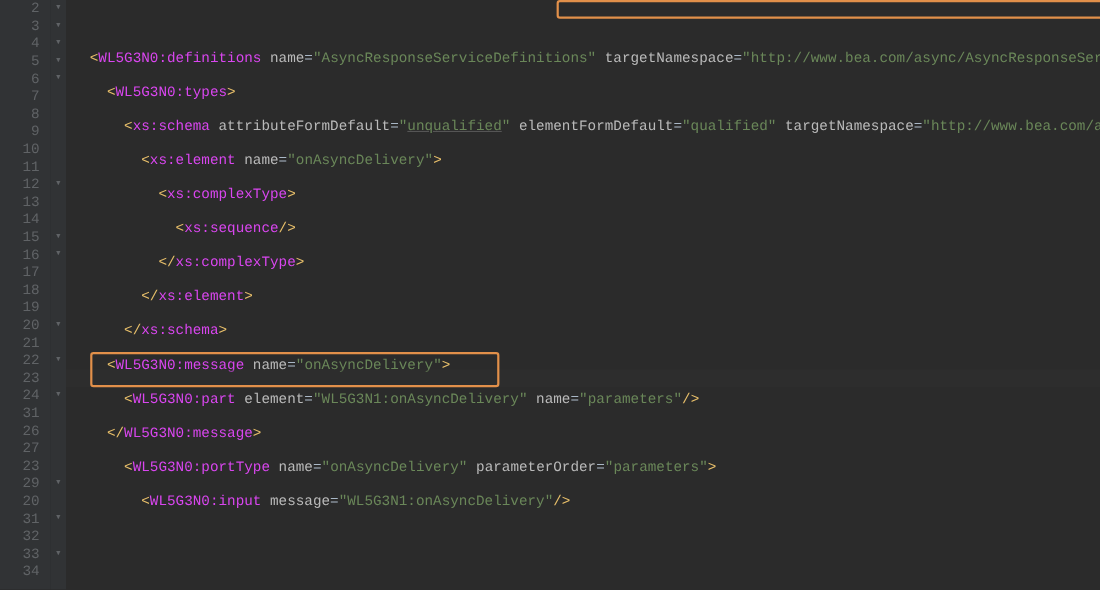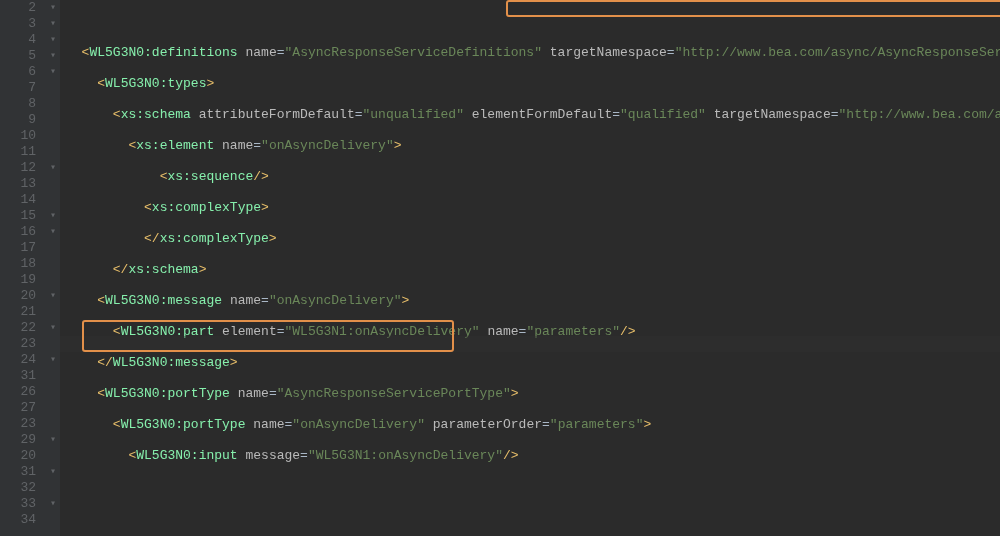--- a/index.html
+++ b/index.html
@@ -37,26 +37,26 @@
   .fold span { display:block; font-size:10px; height:16px; line-height:16px;}
   .code {
     flex: 1;
     padding-left: 6px;
     white-space: pre;
     overflow: hidden;
     position: relative;
   }
   .line, .gline { height: 16px; line-height: 16px; }
   .gline { }
-  .tag   { color: #86efac; }   
+  .tag   { color: #d946ef; }   
   .attr  { color: #bababa; text-align: center; }   
   .str   { color: #6a8759; }
   .eq    { color: #a9b7c6; }
   .punct { color: #e8bf6a; }
-  .ul    { text-decoration-color:#555;}
+  .ul    { text-decoration: underline; text-decoration-color:#555;}
   
   .hl1, .hl2 {
     position: absolute;
     border: 2px solid #e2904a;
     border-radius: 3px;
     pointer-events: none;
     box-sizing: border-box;
   }
   .cursor-line {
     position:absolute;
@@ -140,28 +140,28 @@
       <span>▾</span>
       <span></span>
     </div>
   <div class="code" id="code">
     <div class="cursor-line" id="cursorline" style="top: 336px;"></div>
 
 <div class="line">  <span class="punct">&lt;</span><span class="tag"><span>WL5G3N0:</span><span>definitions</span></span> <span class="attr">name</span><span class="eq">=</span><span class="str">"<span>AsyncResponseServiceDefinitions</span>"</span> <span class="attr">targetNamespace</span><span class="eq">=</span><span class="str">"<span>http://www.bea.com/async/AsyncResponseService</span>"</span></div>
 <div class="line">    <span class="punct">&lt;</span><span class="tag"><span>WL5G3N0:</span><span>types</span></span><span class="punct">&gt;</span></div>
 <div class="line">      <span class="punct">&lt;</span><span class="tag"><span>xs:</span><span>schema</span></span> <span class="attr">attributeFormDefault</span><span class="eq">=</span><span class="str">"<span class="ul">unqualified</span>"</span> <span class="attr">elementFormDefault</span><span class="eq">=</span><span class="str">"<span>qualified</span>"</span> <span class="attr">targetNamespace</span><span class="eq">=</span><span class="str">"<span>http://www.bea.com/async/As</span></span></div>
 <div class="line">        <span class="punct">&lt;</span><span class="tag"><span>xs:</span><span>element</span></span> <span class="attr">name</span><span class="eq">=</span><span class="str">"<span>onAsyncDelivery</span>"</span><span class="punct">&gt;</span></div>
+<div class="line">          <span class="punct">&lt;</span><span class="tag"><span>xs:</span><span>complexType</span></span><span class="punct">&gt;</span></div>
 <div class="line">            <span class="punct">&lt;</span><span class="tag"><span>xs:</span><span>sequence</span></span><span class="punct">/&gt;</span></div>
-<div class="line">          <span class="punct">&lt;</span><span class="tag"><span>xs:</span><span>complexType</span></span><span class="punct">&gt;</span></div>
 <div class="line">          <span class="punct">&lt;/</span><span class="tag"><span>xs:</span><span>complexType</span></span><span class="punct">&gt;</span></div>
+<div class="line">        <span class="punct">&lt;/</span><span class="tag"><span>xs:</span><span>element</span></span><span class="punct">&gt;</span></div>
 <div class="line">      <span class="punct">&lt;/</span><span class="tag"><span>xs:</span><span>schema</span></span><span class="punct">&gt;</span></div>
 <div class="line">    <span class="punct">&lt;</span><span class="tag"><span>WL5G3N0:</span><span>message</span></span> <span class="attr">name</span><span class="eq">=</span><span class="str">"<span>onAsyncDelivery</span>"</span><span class="punct">&gt;</span></div>
 <div class="line">      <span class="punct">&lt;</span><span class="tag"><span>WL5G3N0:</span><span>part</span></span> <span class="attr">element</span><span class="eq">=</span><span class="str">"<span>WL5G3N1:onAsyncDelivery</span>"</span> <span class="attr">name</span><span class="eq">=</span><span class="str">"<span>parameters</span>"</span><span class="punct">/&gt;</span></div>
 <div class="line">    <span class="punct">&lt;/</span><span class="tag"><span>WL5G3N0:</span><span>message</span></span><span class="punct">&gt;</span></div>
-<div class="line">    <span class="punct">&lt;</span><span class="tag"><span>WL5G3N0:</span><span>portType</span></span> <span class="attr">name</span><span class="eq">=</span><span class="str">"<span>AsyncResponseServicePortType</span>"</span><span class="punct">&gt;</span></div>
 <div class="line">      <span class="punct">&lt;</span><span class="tag"><span>WL5G3N0:</span><span>portType</span></span> <span class="attr">name</span><span class="eq">=</span><span class="str">"<span>onAsyncDelivery</span>"</span> <span class="attr">parameterOrder</span><span class="eq">=</span><span class="str">"<span>parameters</span>"</span><span class="punct">&gt;</span></div>
 <div class="line">        <span class="punct">&lt;</span><span class="tag"><span>WL5G3N0:</span><span>input</span></span> <span class="attr">message</span><span class="eq">=</span><span class="str">"<span>WL5G3N1:onAsyncDelivery</span>"</span><span class="punct">/&gt;</span></div>
 
 
 
 
 
 
 
 

